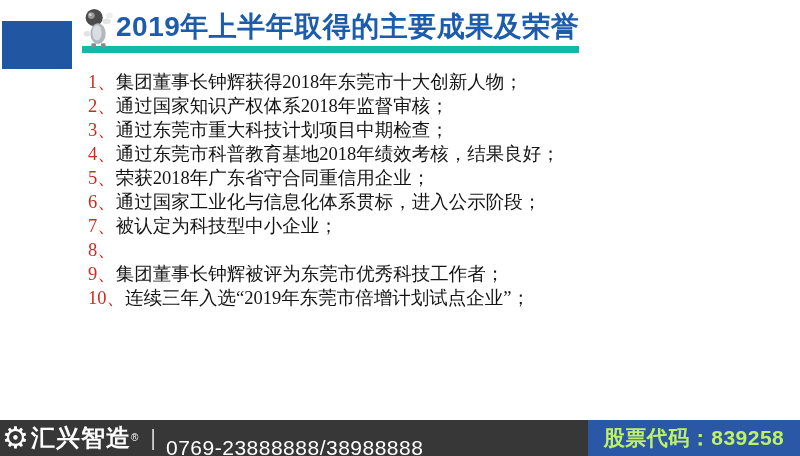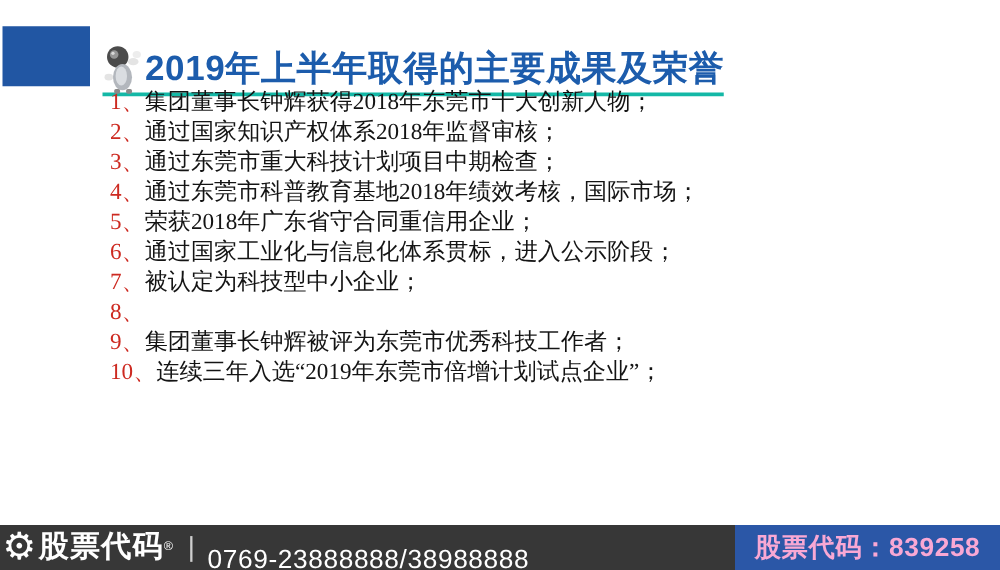--- a/index.html
+++ b/index.html
@@ -14,23 +14,23 @@
 
   
   .accent-block {
     position: absolute; left: 2px; top: 21px;
     width: 70px; height: 48px;
     background: #2156a3;
   }
 
   
   .title-row {
-    position: absolute; left: 82px; top: 36px;
+    position: absolute; left: 82px; top: 8px;
     display: inline-flex; align-items: flex-end;
-    border-bottom: 3px solid #14b8a6;
+    border-bottom: 7px solid #14b8a6;
     padding-bottom: 2px;
   }
   .title-icon { width: 32px; height: 40px; margin-right: 2px; margin-bottom: -4px; }
   .title-text {
     color: #1c5cac;
     font-size: 28px;
     font-weight: bold;
     letter-spacing: 0.5px;
     line-height: 34px;
     white-space: nowrap;
@@ -80,21 +80,21 @@
     letter-spacing: 1px;
     line-height: 36px;
   }
   .reg { font-size: 10px; vertical-align: top; line-height: 16px; color: #ffffff; }
   .sep { color: #cfcfcf; font-size: 22px; margin: 0 10px 0 12px; font-weight: normal; }
   .phone { font-size: 21px; letter-spacing: 0.5px; margin-top: 20px; }
   .footer-right {
     flex: 0 0 212px;
     background: #2b57a7;
     display: flex; align-items: center; justify-content: center;
-    color: #f9a8d4;
+    color: #bef264;
     font-size: 21px; font-weight: bold;
     letter-spacing: 0.5px;
   }
 </style>
 </head>
 <body>
 
 <div class="slide">
 
   <div class="accent-block"></div>
@@ -123,21 +123,21 @@
     <li class="item">
       <span class="num">2、</span>
       <span class="txt">通过国家知识产权体系2018年监督审核；</span>
     </li>
     <li class="item">
       <span class="num">3、</span>
       <span class="txt">通过东莞市重大科技计划项目中期检查；</span>
     </li>
     <li class="item">
       <span class="num">4、</span>
-      <span class="txt">通过东莞市科普教育基地2018年绩效考核，国际市场；</span>
+      <span class="txt">通过东莞市科普教育基地2018年绩效考核，结果良好；</span>
     </li>
     <li class="item">
       <span class="num">5、</span>
       <span class="txt">荣获2018年广东省守合同重信用企业；</span>
     </li>
     <li class="item">
       <span class="num">6、</span>
       <span class="txt">通过国家工业化与信息化体系贯标，进入公示阶段；</span>
     </li>
     <li class="item">
@@ -153,21 +153,21 @@
     </li>
     <li class="item">
       <span class="num">10、</span>
       <span class="txt">连续三年入选“2019年东莞市倍增计划试点企业”；</span>
     </li>
   </ol>
 
   <div class="footer">
     <div class="footer-left">
       <span class="gear">⚙</span>
-      <span class="company">股票代码</span>
+      <span class="company">汇兴智造</span>
       <span class="reg">®</span>
       <span class="sep">|</span>
       <span class="phone">0769-23888888/38988888</span>
     </div>
     <div class="footer-right">
       <span>股票代码：839258</span>
     </div>
   </div>
 
 </div>

